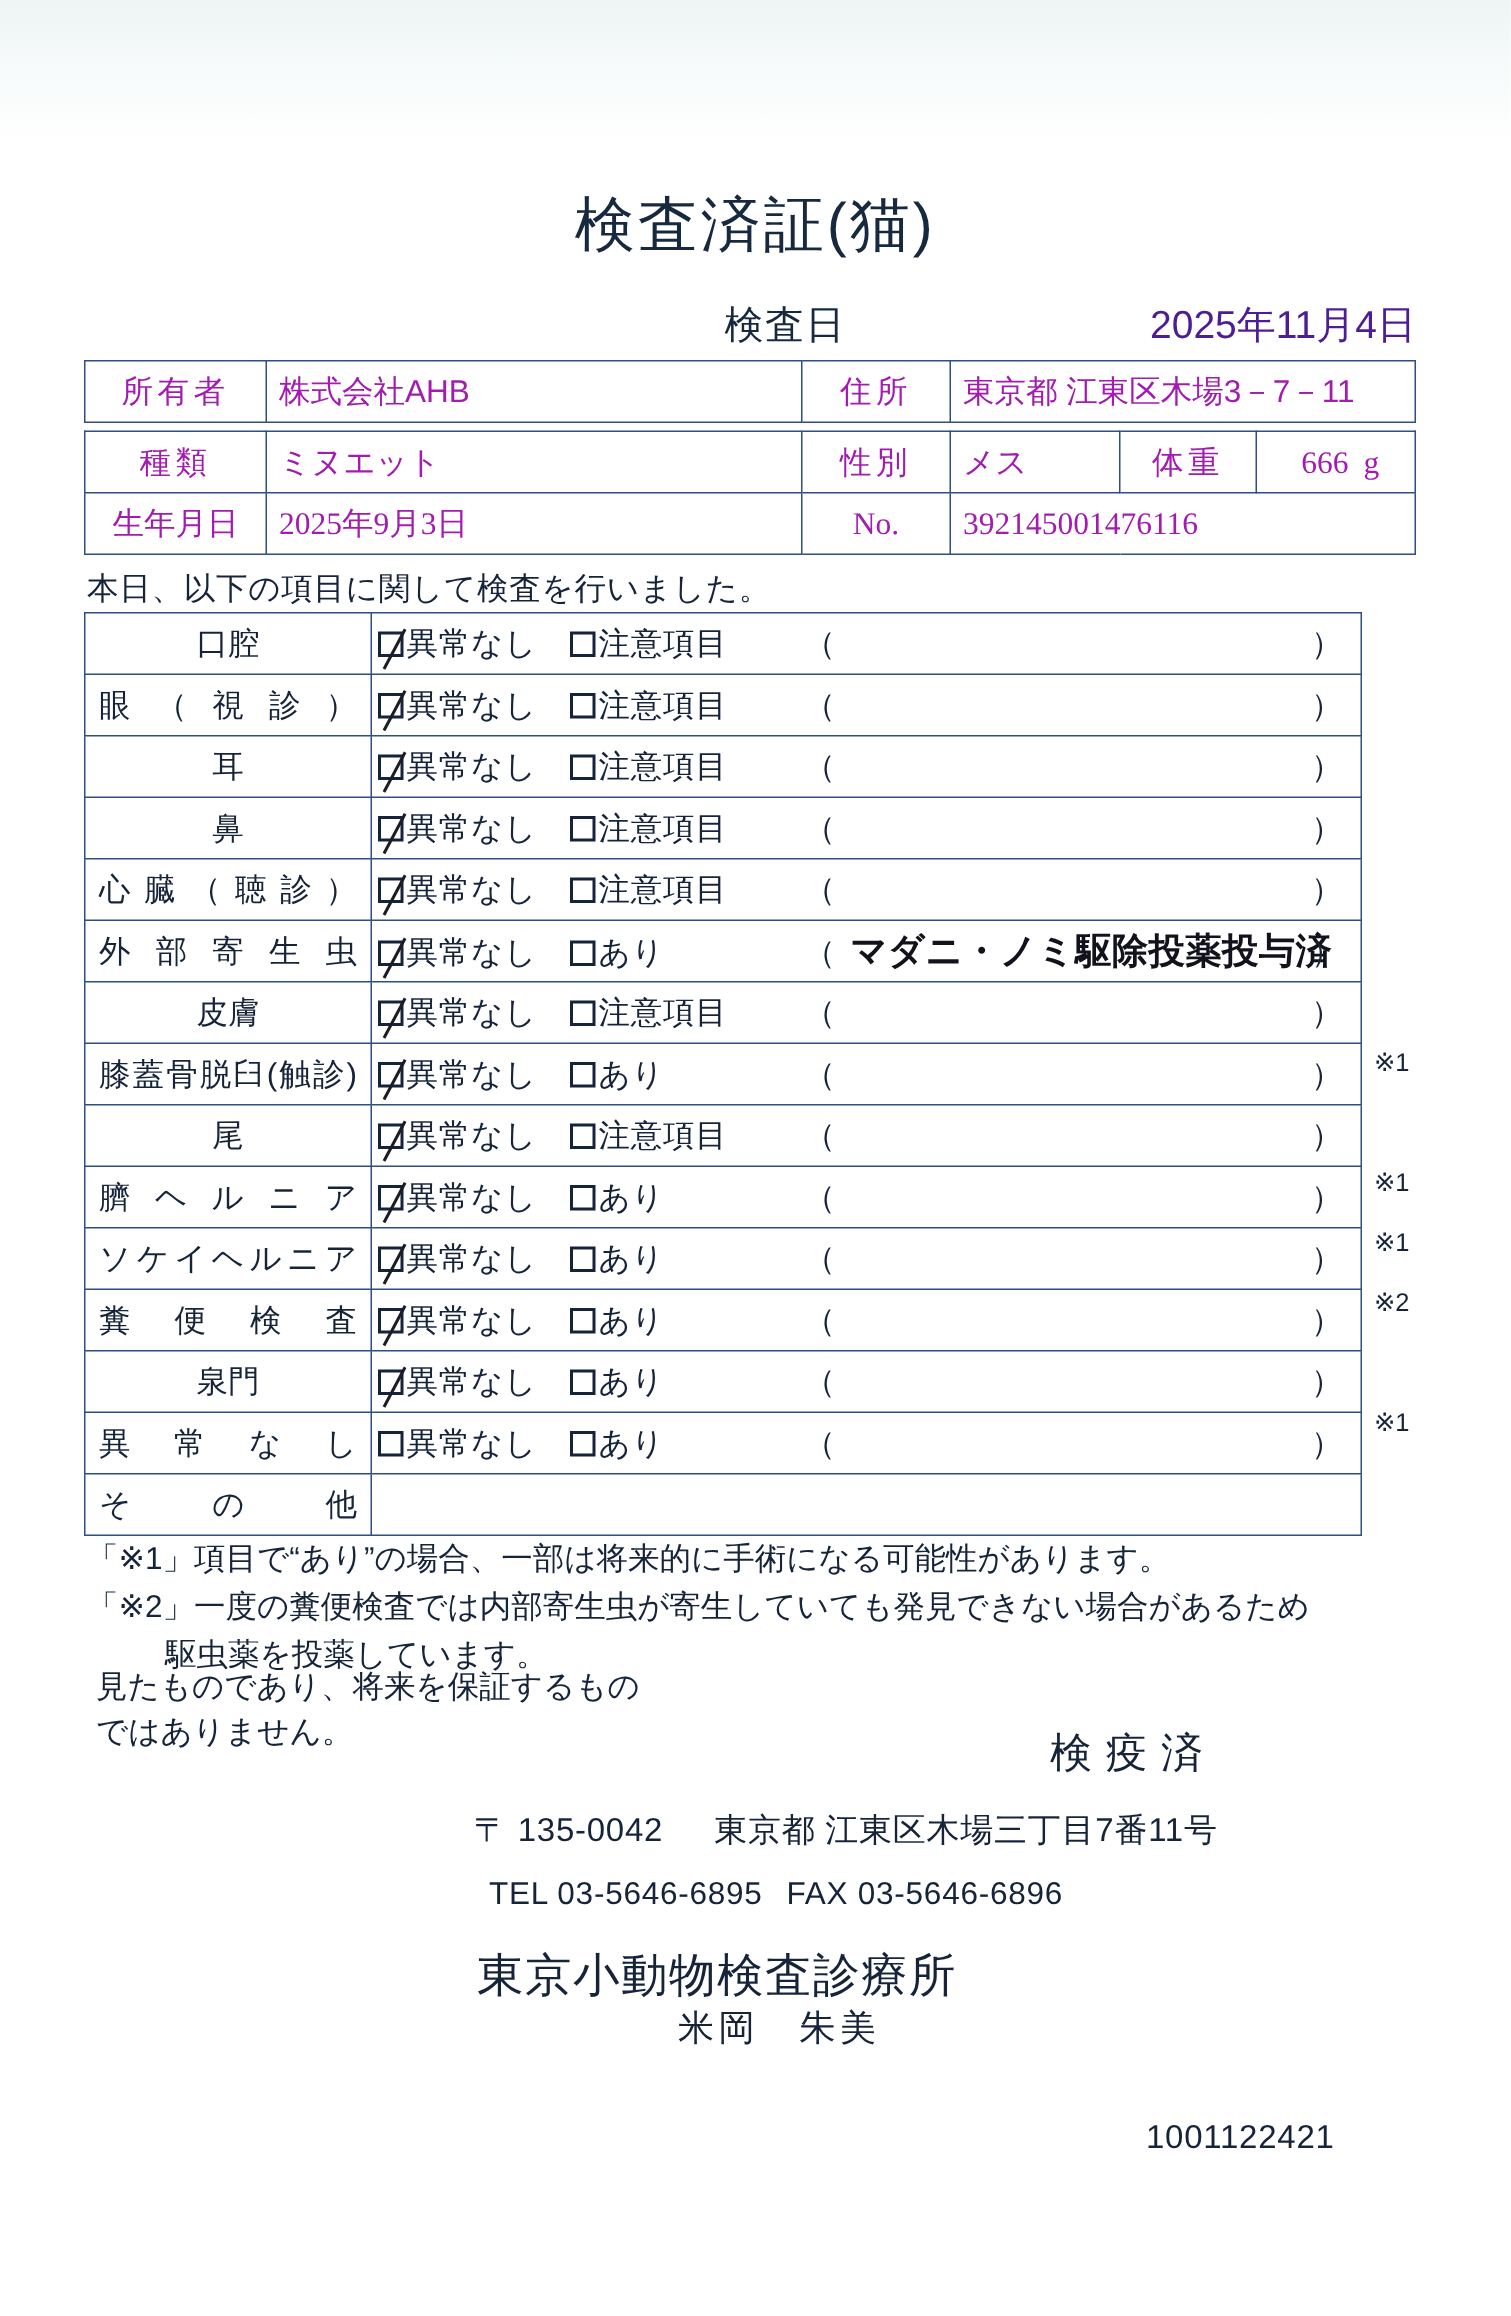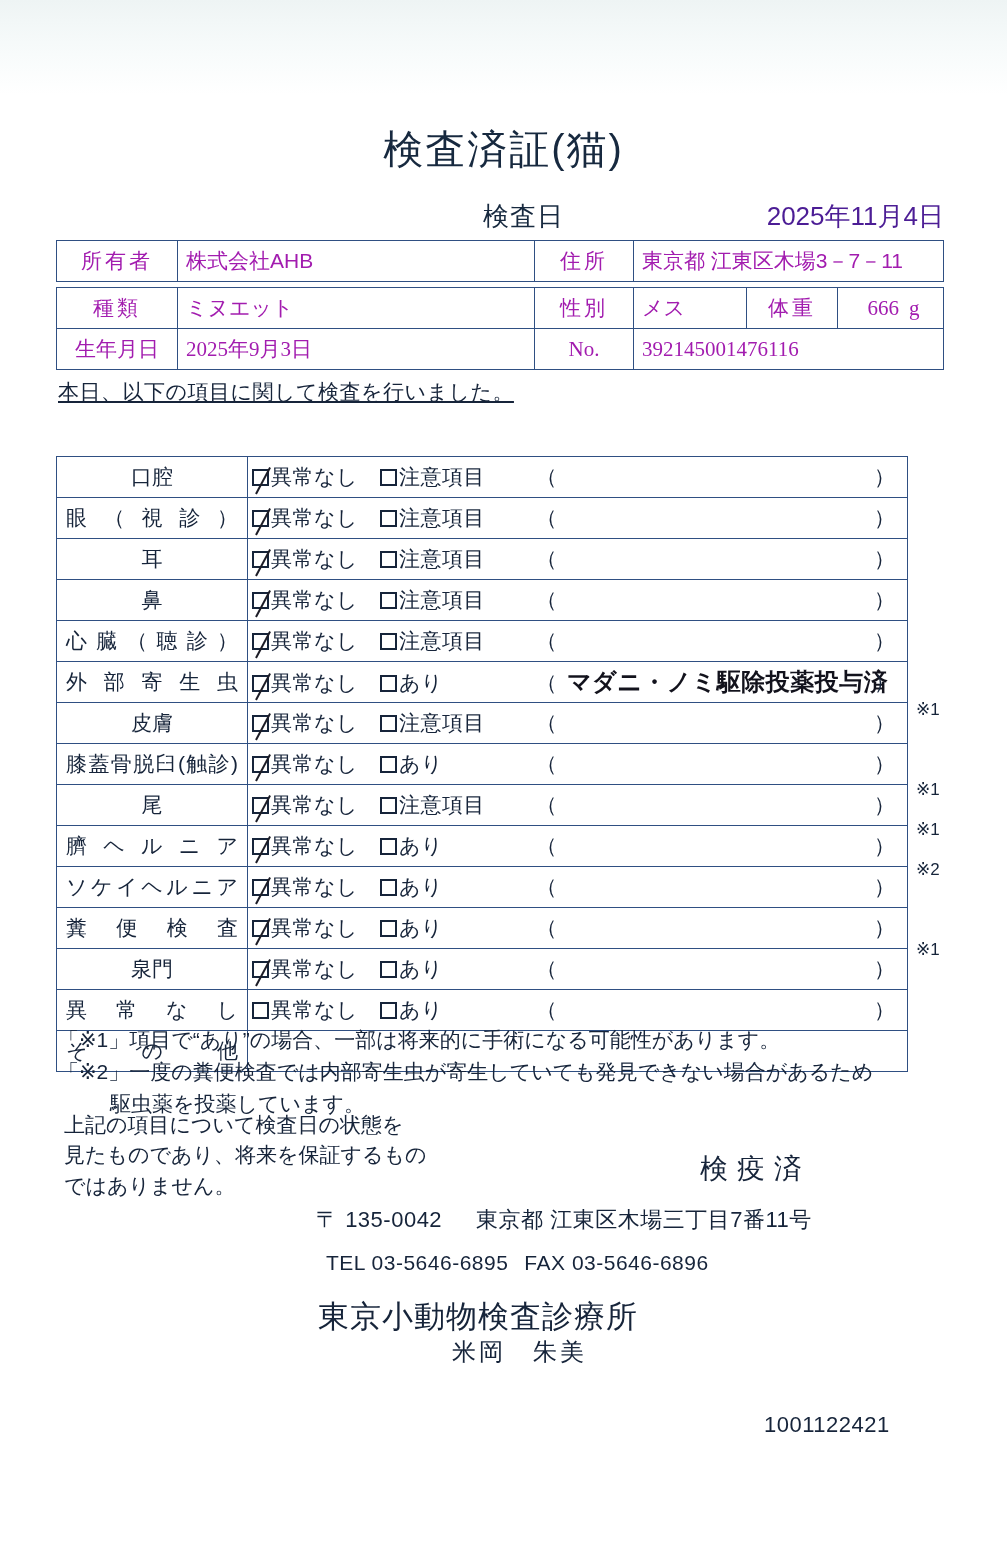--- a/index.html
+++ b/index.html
@@ -101,33 +101,31 @@
     padding-left: 10px;
   }
 
   
   .intro {
     position: absolute;
     left: 58px; top: 378px;
     font-size: 21px;
     color: #16243a;
     letter-spacing: 0.5px;
-    text-decoration: underline;
   }
 
   
   .check-table {
     position: absolute;
     left: 56px; top: 408px;
     width: 852px;
     border-collapse: collapse;
     table-layout: fixed;
     font-size: 21px;
     color: #16243a;
-    margin-top: 48px;
   }
   .check-table td {
     border: 1.3px solid #2f4f82;
     height: 40px;
     padding: 0;
     vertical-align: middle;
   }
   td.item-name {
     width: 172px;
     padding: 0 9px;
@@ -375,21 +373,20 @@
       </tbody>
   </table>
 
   <div class="footnotes">
     <div>「※1」項目で“あり”の場合、一部は将来的に手術になる可能性があります。</div>
     <div>「※2」一度の糞便検査では内部寄生虫が寄生していても発見できない場合があるため</div>
     <span class="footnote-indent">駆虫薬を投薬しています。</span>
   </div>
 
   <div class="disclaimer">
-    <div>上記の項目について検査日の状態を</div>
     <div>見たものであり、将来を保証するもの</div>
     <div>ではありません。</div>
   </div>
 
   <div class="quarantine-stamp">検疫済</div>
 
   <div class="addr-line">
     <span class="addr-zip"><span>〒</span> <span>135-0042</span></span><span>東京都 江東区木場三丁目7番11号</span>
   </div>
 

